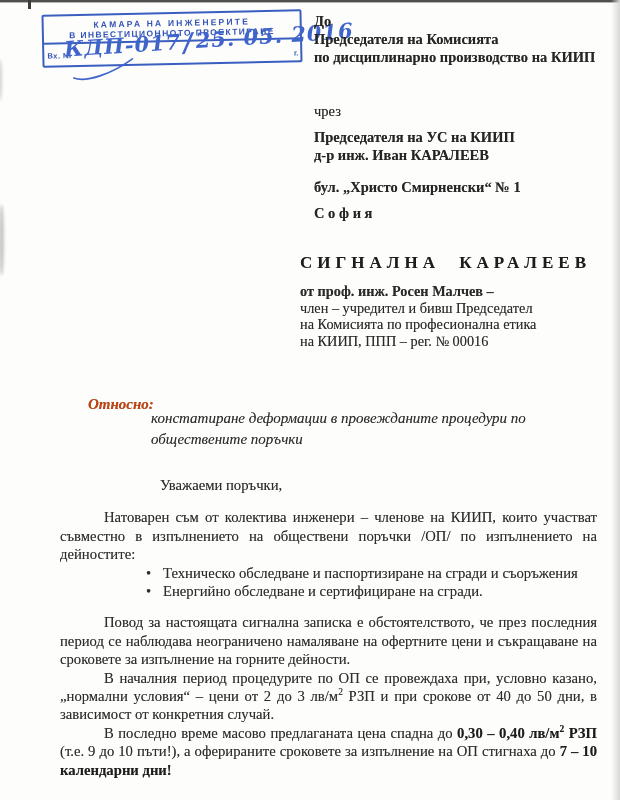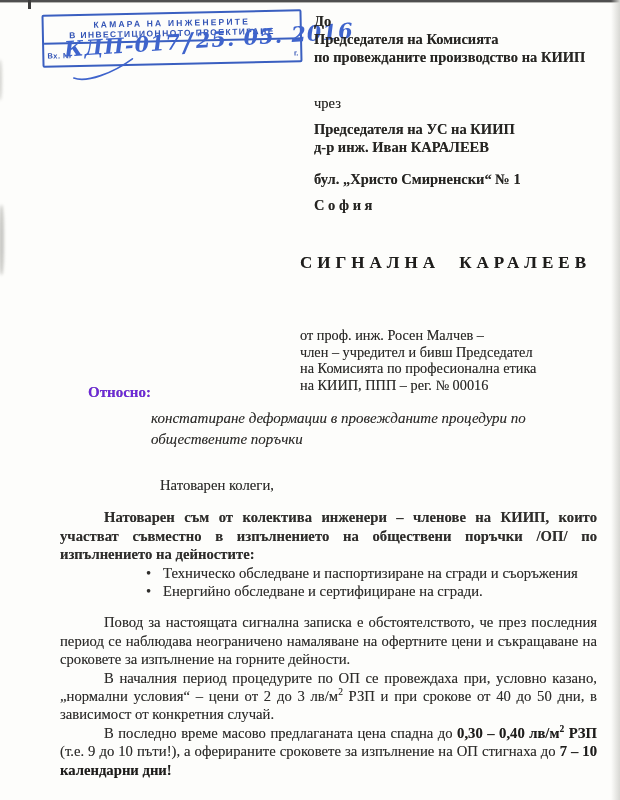--- a/index.html
+++ b/index.html
@@ -31,40 +31,40 @@
   .stamp-year{position:absolute;right:2px;top:9px;font-size:7.5px;font-weight:bold;}
   .stamp-hand{position:absolute;left:20px;top:13px;z-index:3;white-space:nowrap;
     font-family:"DejaVu Serif", serif;font-style:italic;font-weight:bold;
     font-size:21px;letter-spacing:1px;color:#3f64cc;transform:rotate(-2.5deg);}
   .stamp-hand .slash{font-size:26px;vertical-align:-3px;margin:0 2px;}
   .stamp-tail{position:absolute;left:26px;top:42px;z-index:2;}
 
   
   .recipient{position:absolute;left:314px;top:12px;font-size:14.5px;line-height:18px;
     font-weight:bold;color:#262522;}
-  .r-gap24{margin-top:28px;} .r-gap8{margin-top:8px;} .r-gap14{margin-top:14px;} .r-gap16{margin-top:8px;}
+  .r-gap24{margin-top:36px;} .r-gap8{margin-top:8px;} .r-gap14{margin-top:14px;} .r-gap16{margin-top:8px;}
   .r-via{font-weight:normal;}
 
   
   .doc-title{position:absolute;left:300px;top:253px;font-size:17px;font-weight:bold;
     letter-spacing:5px;word-spacing:10px;color:#1e1d1b;white-space:nowrap;}
   .sender{position:absolute;left:300px;top:283px;font-size:14.3px;line-height:16.5px;color:#2b2a28;}
-  .sender-l1{font-weight:normal;margin-top:44px;}
+  .sender-l1{font-weight:bold;}
 
   
-  .subject-label{position:absolute;left:88px;top:384px;font-size:15px;font-weight:bold;
-    color:#6d28d9;}
+  .subject-label{position:absolute;left:88px;top:396px;font-size:15px;font-weight:bold;
+    font-style:italic;color:#c2410c;}
   .subject-text{position:absolute;left:151px;top:396px;width:405px;font-size:15px;
     font-style:italic;line-height:21px;color:#2e2d2b;margin-top:12px;}
 
   
   .body{position:absolute;left:60px;top:476px;width:537px;font-size:14.7px;line-height:18.4px;}
   .salutation{padding-left:100px;margin:0 0 14px 0;}
   p.para{margin:0;text-align:justify;text-indent:44px;}
-  .mb2{margin-bottom:2px;font-weight:bold;} .mb10{margin-bottom:10px;} .mb8{margin-bottom:8px;}
+  .mb2{margin-bottom:2px;} .mb10{margin-bottom:10px;} .mb8{margin-bottom:8px;}
   ul.bullets{margin:0 0 13px 0;padding:0;list-style:none;}
   ul.bullets li{padding-left:103px;position:relative;}
   ul.bullets li::before{content:"•";position:absolute;left:86px;top:0;}
   .b{font-weight:bold;color:#1e1d1b;}
   sup{font-size:9.5px;line-height:0;}
 </style>
 </head>
 <body>
 
 <div class="page">
@@ -87,42 +87,42 @@
     </div>
     <div class="stamp-hand"><span>КДП-017</span><span class="slash">/</span><span>25. 05. 2016</span></div>
     <svg class="stamp-tail" width="72" height="28" viewBox="0 0 72 28">
       <path d="M62,2 C42,16 16,25 3,20" fill="none" stroke="#3f64cc" stroke-width="1.6" stroke-linecap="round"></path>
     </svg>
   </div>
 
   <div class="recipient">
     <div>До</div>
     <div>Председателя на Комисията</div>
-    <div>по провежданите производство на КИИП</div>
+    <div>по дисциплинарно производство на КИИП</div>
     <div class="r-via r-gap24">чрез</div>
     <div class="r-gap8">Председателя на УС на КИИП</div>
     <div>д-р инж. Иван КАРАЛЕЕВ</div>
     <div class="r-gap14">бул. „Христо Смирненски“ № 1</div>
     <div class="r-gap16">С о ф и я</div>
   </div>
 
   <div class="doc-title">СИГНАЛНА КАРАЛЕЕВ</div>
 
   <div class="sender">
     <div class="sender-l1">от проф. инж. Росен Малчев –</div>
     <div>член – учредител и бивш Председател</div>
     <div>на Комисията по професионална етика</div>
     <div>на КИИП, ППП – рег. № 00016</div>
   </div>
 
   <div class="subject-label">Относно:</div>
   <div class="subject-text">констатиране деформации в провежданите процедури по обществените поръчки</div>
 
   <div class="body">
-    <div class="salutation">Натоварен колеги,</div>
+    <div class="salutation">Уважаеми поръчки,</div>
 
     <p class="para mb2">Натоварен съм от колектива инженери – членове на КИИП, които участват съвместно в изпълнението на обществени поръчки /ОП/ по изпълнението на дейностите:</p>
 
     <ul class="bullets">
       <li>Техническо обследване и паспортизиране на сгради и съоръжения</li>
       <li>Енергийно обследване и сертифициране на сгради.</li>
     </ul>
 
     <p class="para mb10">Повод за настоящата сигнална записка е обстоятелството, че през последния период се наблюдава неограничено намаляване на офертните цени и съкращаване на сроковете за изпълнение на горните дейности.</p>
 

